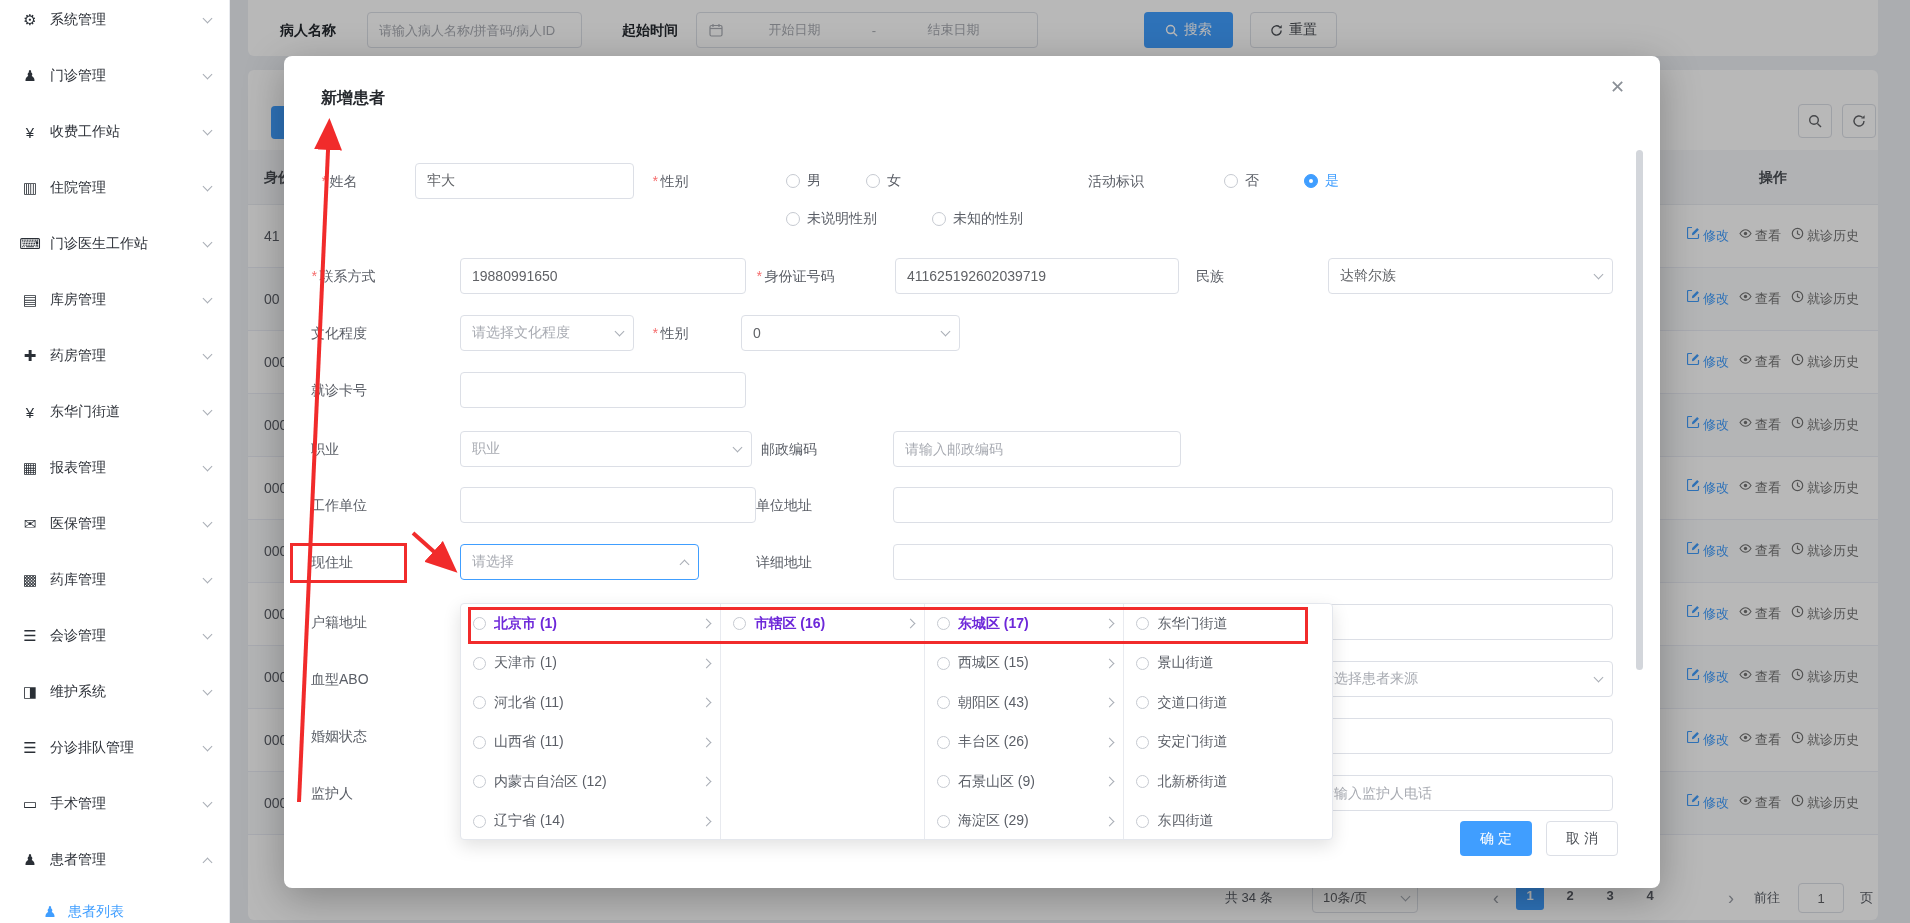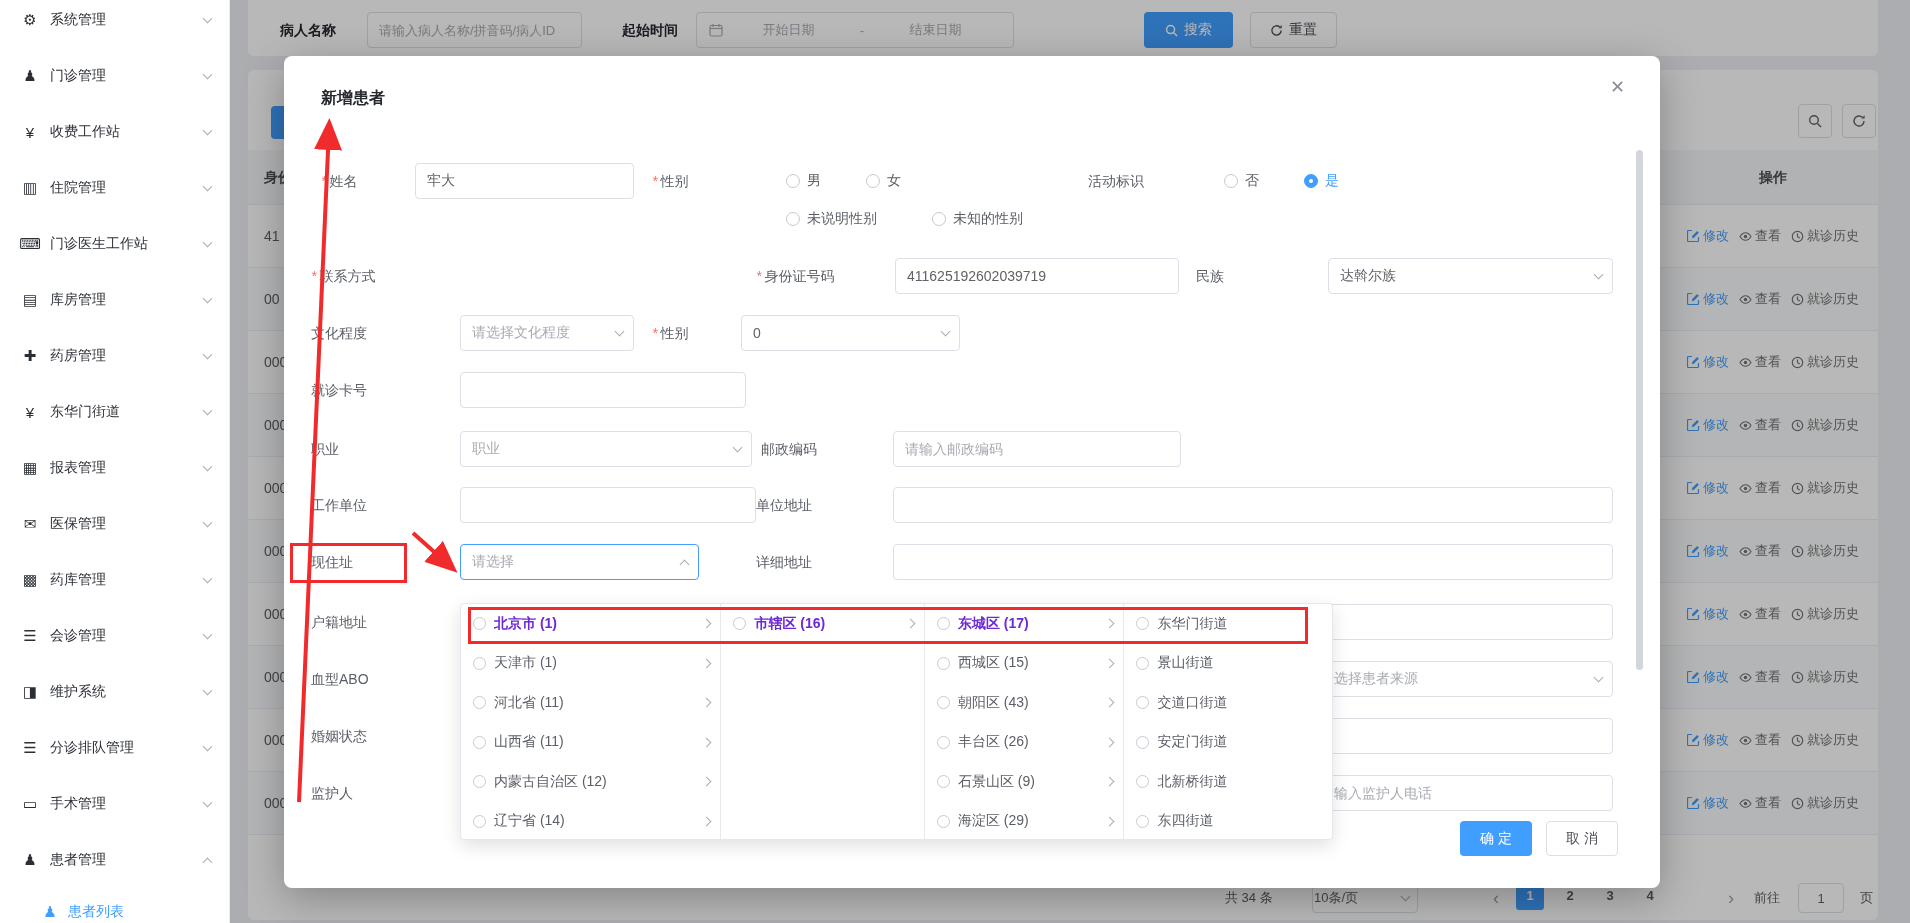--- a/index.html
+++ b/index.html
@@ -39,26 +39,26 @@
   .add-sliver { position:absolute; left:23px; top:36px; width:30px; height:33px; background:#409eff; border-radius:4px; cursor:pointer; }
   .tool-btn { position:absolute; top:34px; width:34px; height:34px; border:1px solid #dcdfe6; border-radius:4px; background:#fff; display:flex; align-items:center; justify-content:center; color:#606266; cursor:pointer; }
   .thead { position:absolute; left:0; top:80px; right:0; height:55px; background:#f5f7fa; border-bottom:1px solid #e9ecf1; }
   .th-id { position:absolute; left:16px; line-height:55px; font-weight:700; font-size:14px; color:#4a4e54; white-space:nowrap; }
   .th-op { position:absolute; left:1405px; width:240px; line-height:55px; text-align:center; font-weight:700; font-size:14px; color:#4a4e54; }
   .tbody { position:absolute; left:0; top:135px; right:0; }
   .trow { position:relative; height:63px; border-bottom:1px solid #ebeef5; display:flex; align-items:center; }
   .trow:nth-child(even) { background:#fafbfc; }
   .tcell-id { padding-left:16px; font-size:14px; color:#5a5e66; white-space:nowrap; }
   .tcell-ops { position:absolute; left:1405px; width:240px; display:flex; justify-content:center; gap:10px; }
-  .op-link { display:inline-flex; align-items:center; gap:3px; font-size:13px; color:#409eff; cursor:pointer; text-decoration:none; white-space:nowrap; }
+  .op-link { display:inline-flex; align-items:flex-start; gap:3px; font-size:13px; color:#409eff; cursor:pointer; text-decoration:none; white-space:nowrap; }
   .op-green { color:#737373; }
 
   .pag { position:absolute; left:0; top:812px; right:0; height:32px; font-size:13px; color:#5a5e66; }
   .pg-total { position:absolute; line-height:32px; }
-  .size-sel { position:absolute; top:1px; width:106px; height:30px; border:1px solid #dcdfe6; border-radius:4px; background:#fff; display:flex; align-items:center; padding:0 8px 0 1px; cursor:pointer; }
+  .size-sel { position:absolute; top:1px; width:106px; height:30px; border:1px solid #dcdfe6; border-radius:4px; background:#fff; display:flex; align-items:center; padding:0 8px 0 10px; cursor:pointer; }
   .size-sel .sel-text { font-size:13px; }
   .pg { position:absolute; top:2px; width:28px; height:28px; line-height:28px; text-align:center; border-radius:3px; cursor:pointer; font-weight:700; color:#5a5e66; }
   .pg-pages { position:absolute; top:0; display:flex; gap:12px; }
   .pg-pages .pg { position:static; }
   .pg.active { background:#409eff; color:#fff; }
   .pg-nav { font-size:18px; font-weight:400; color:#9a9ea6; }
   .pg-goto-label { position:absolute; line-height:32px; }
   .goto-inp { position:absolute; top:1px; width:46px; height:30px; text-align:center; }
 
   
@@ -205,21 +205,21 @@
       <span class="s-label">患者列表</span>
     </div>
   </aside>
 
   <div class="content">
 
     <div class="filter-card">
       <span class="flt-label" style="left:32px">病人名称</span>
       <input class="inp flt-inp" style="left: 119px; top: 24px; width: 215px;" placeholder="请输入病人名称/拼音码/病人ID">
       <span class="flt-label" style="left:374px">起始时间</span>
-      <div class="daterange" style="left:448px; top:24px; width:318px">
+      <div class="daterange" style="left:448px; top:24px; width:342px">
         <span class="cal-ico">
           <svg width="14" height="14" viewBox="0 0 14 14">
               <rect x="1" y="2.5" width="12" height="10.5" rx="1.5" fill="none" stroke="currentColor" stroke-width="1.2"></rect>
               <line x1="1" y1="5.5" x2="13" y2="5.5" stroke="currentColor" stroke-width="1.2"></line>
               <line x1="4" y1="1" x2="4" y2="4" stroke="currentColor" stroke-width="1.2"></line>
               <line x1="10" y1="1" x2="10" y2="4" stroke="currentColor" stroke-width="1.2"></line>
             </svg>
         </span>
         <span class="dr-text">开始日期</span>
         <span class="dr-sep">-</span>
@@ -589,20 +589,21 @@
     <label class="radio" style="left:502px; top:145px">
         <span class="rdot"></span>
         <span class="rlabel">未说明性别</span>
       </label>
     <label class="radio" style="left:648px; top:145px">
         <span class="rdot"></span>
         <span class="rlabel">未知的性别</span>
       </label>
 
     <span class="flabel" style="left:27px; top:202px"><i class="star">*</i><span>联系方式</span></span>
+    <input class="inp m-inp" style="left: 176px; top: 202px; width: 286px;" value="19880991650">
     <span class="flabel" style="left:472px; top:202px"><i class="star">*</i><span>身份证号码</span></span>
     <input class="inp m-inp" style="left: 611px; top: 202px; width: 284px;" value="411625192602039719">
     <span class="flabel" style="left:912px; top:202px">民族</span>
     <div class="sel" style="left:1044px; top:202px; width:285px">
       <span class="sel-text">达斡尔族</span>
       <span class="chev chev-down sel-chev"></span>
     </div>
 
     <span class="flabel" style="left:27px; top:259px">文化程度</span>
     <div class="sel" style="left:176px; top:259px; width:174px">

